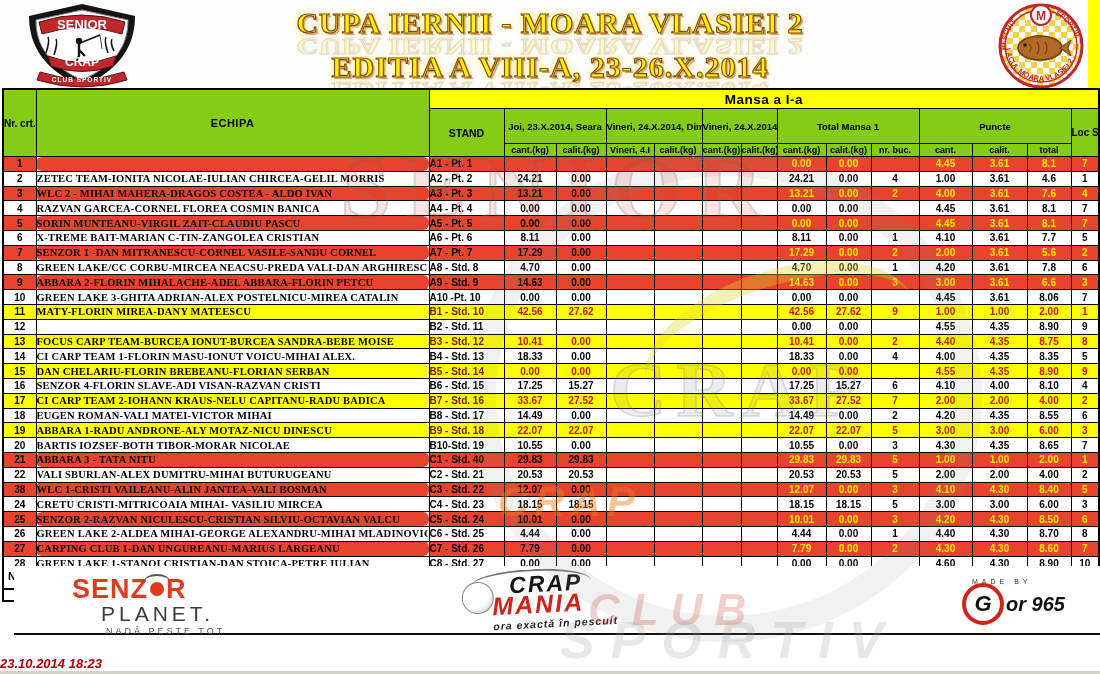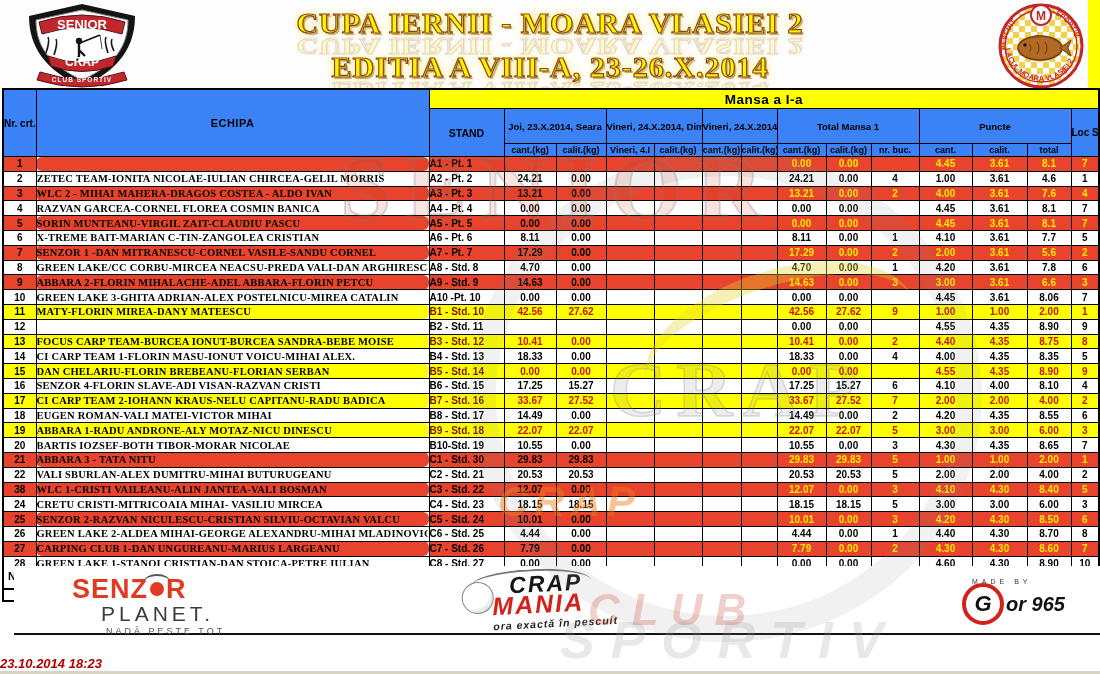--- a/index.html
+++ b/index.html
@@ -19,21 +19,21 @@
   .t-line .refl{position:absolute;left:0;right:0;top:23px;transform:scaleY(-0.75);
     opacity:.22;pointer-events:none;}
   .t1{margin-top:6px;} .t2{margin-top:10px;}
   
   .badge-left{position:absolute;left:22px;top:3px;width:120px;height:86px;}
   .badge-right{position:absolute;left:995px;top:2px;width:92px;height:86px;}
   
   table.res{position:absolute;left:2px;top:88px;width:1096px;border-collapse:collapse;
     table-layout:fixed;border:2px solid #000;}
   table.res td,table.res th{border:1px solid #000;padding:0;overflow:hidden;white-space:nowrap;}
-  thead th{background:#3b82f6;font-weight:bold;color:#000;}
+  thead th{background:#84cc16;font-weight:bold;color:#000;}
   th.mansa{background:#ffff00;font-size:13.5px;height:18px;letter-spacing:.5px;}
   th.grp{font-size:9.5px;height:34px;white-space:normal;line-height:11px;}
   th.sub{font-size:9px;height:12px;}
   th.corner{font-size:10px;white-space:normal;line-height:11px;}
   th.echipa-h{font-size:11px;letter-spacing:.5px;}
   th.stand-h{font-size:10.5px;}
   tbody td{height:13.8px;font-size:10px;line-height:13px;font-weight:bold;text-align:center;color:#000;}
   td.echipa{text-align:left;font-family:"Liberation Serif",serif;font-size:10.5px;
     padding-left:3px;letter-spacing:.2px;border-radius:6px;}
   td.stand{text-align:left;padding-left:3px;}
@@ -576,21 +576,21 @@
         <td class="num hl">0.00</td>
         <td class="num hl">3</td>
         <td class="num hl">4.30</td>
         <td class="num hl">4.35</td>
         <td class="num hl">8.65</td>
         <td class="num hl">7</td>
       </tr>
       <tr class="band-red">
         <td class="nr">21</td>
         <td class="echipa">ABBARA 3 - TATA NITU</td>
-        <td class="stand">C1 - Std. 30</td>
+        <td class="stand">C1 - Std. 40</td>
         <td class="num">29.83</td>
         <td class="num">29.83</td>
         <td class="num"></td>
         <td class="num"></td>
         <td class="num"></td>
         <td class="num"></td>
         <td class="num hl">29.83</td>
         <td class="num hl">29.83</td>
         <td class="num hl">5</td>
         <td class="num hl">1.00</td>

